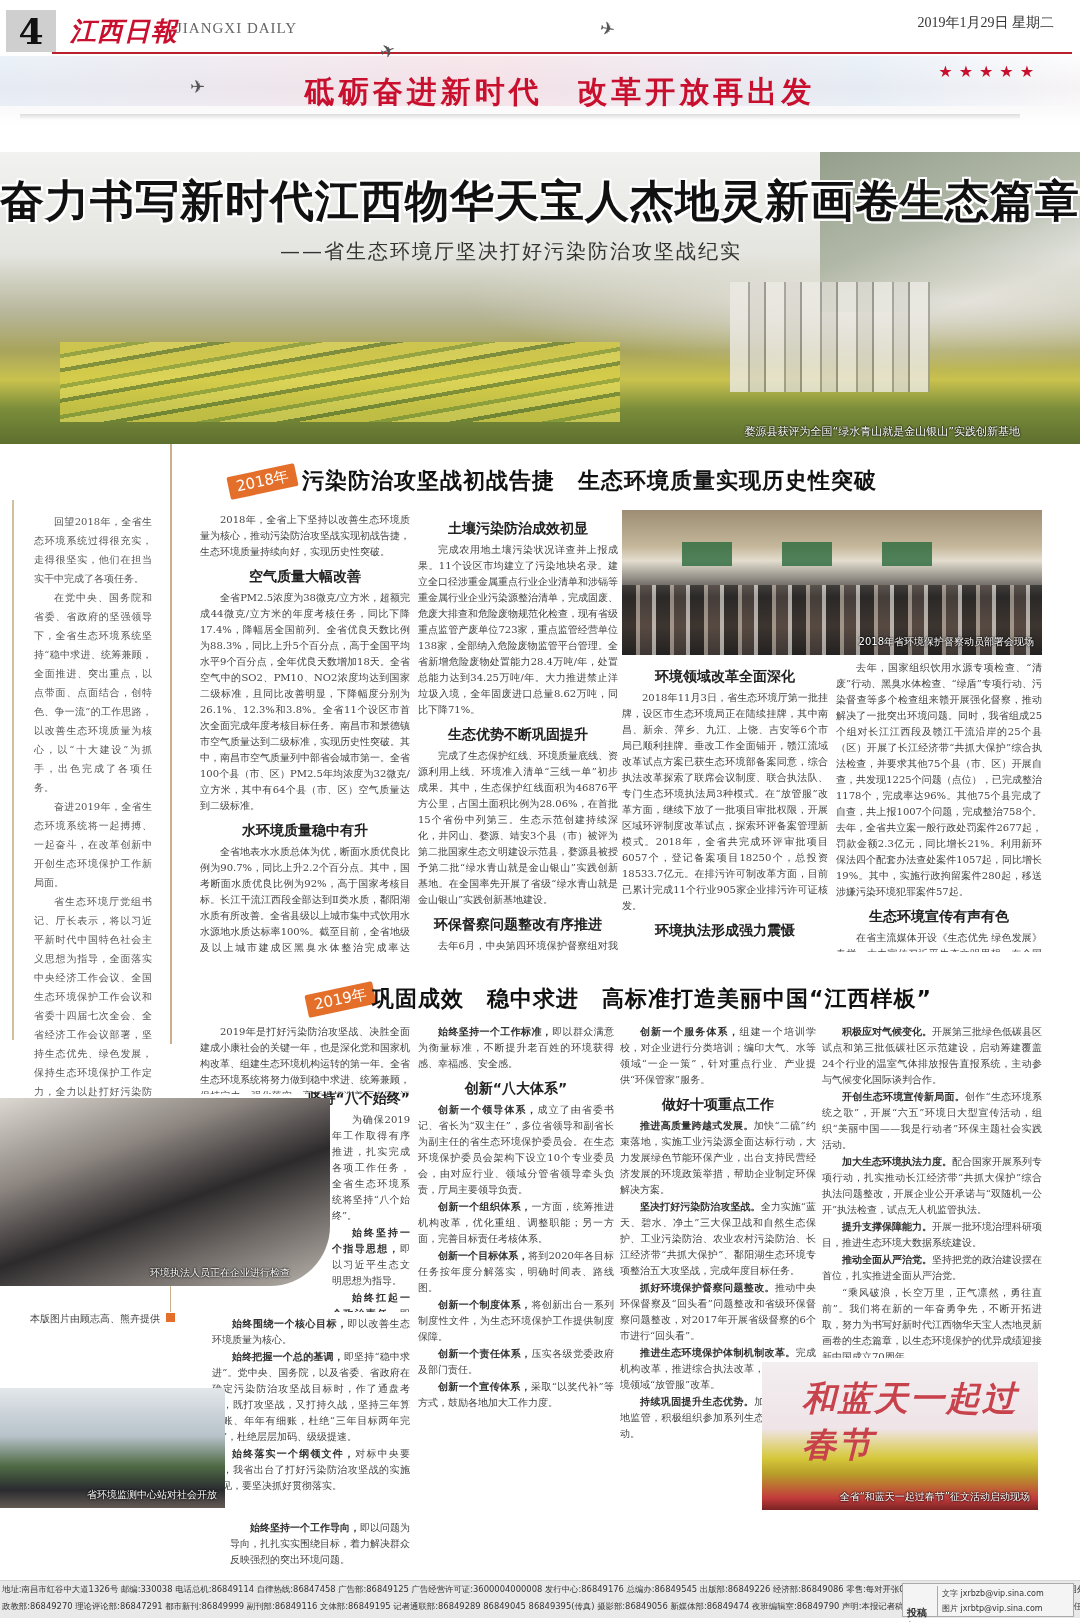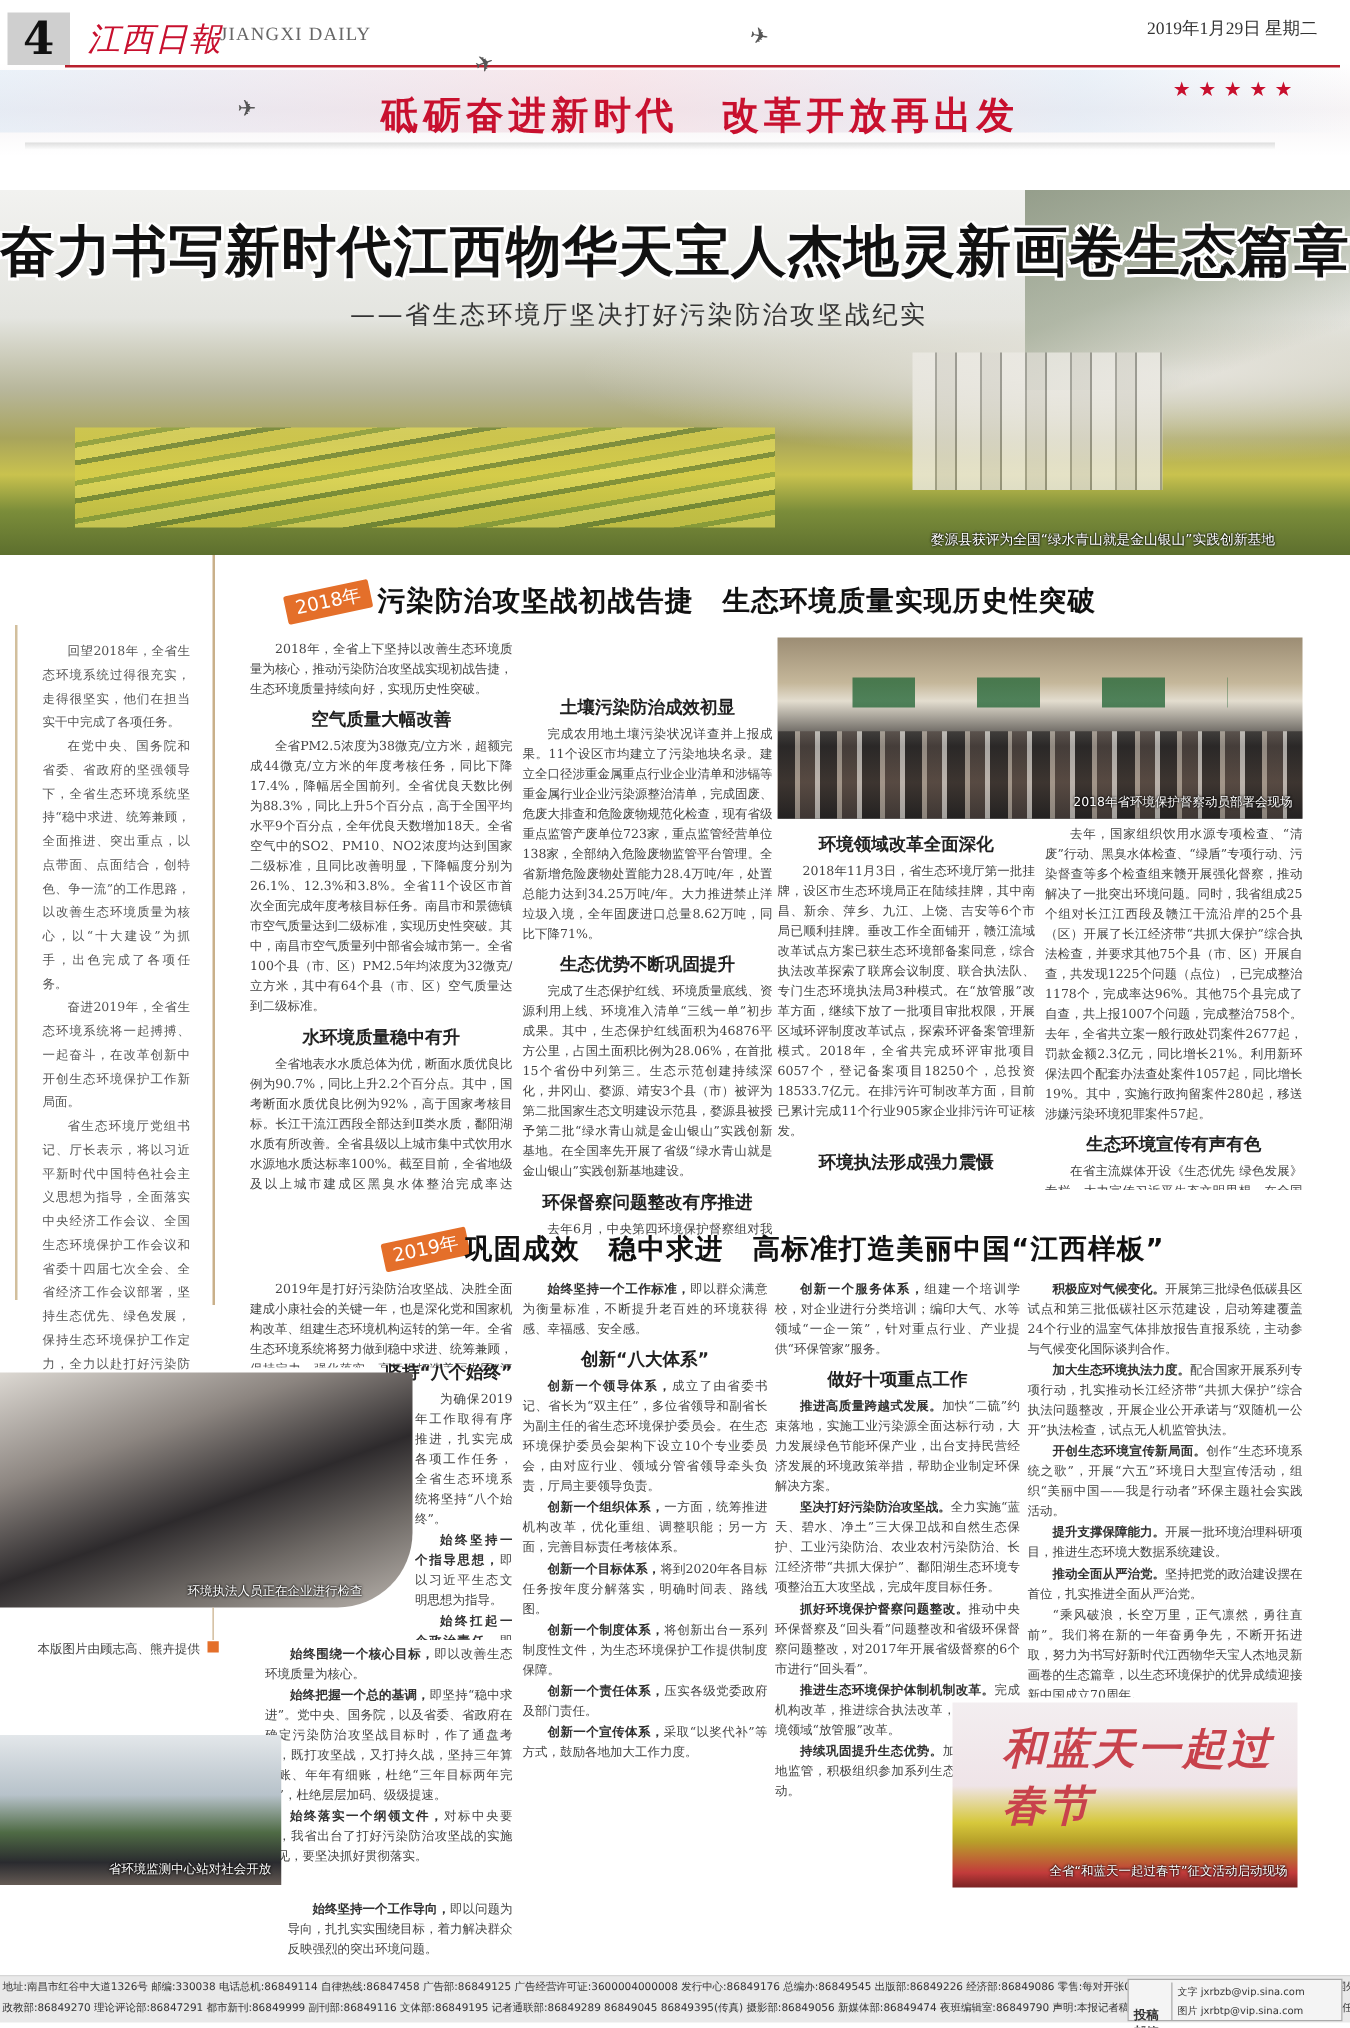--- a/index.html
+++ b/index.html
@@ -1,21 +1,21 @@
 <!DOCTYPE html>
 <html><head>
 <meta charset="utf-8">
 <style>
   * { box-sizing: border-box; margin: 0; padding: 0; }
   body { width: 1080px; height: 1622px; background: #fff; font-family: "DejaVu Serif", serif; color: #222; position: relative; overflow: hidden; }
 
   
   .masthead { position: absolute; left: 0; top: 0; width: 1080px; height: 125px; background: linear-gradient(180deg, #fff 0%, #fff 40%, #f6f3f5 70%, #fff 100%); }
   .page-num { position: absolute; left: 6px; top: 10px; width: 50px; height: 42px; background: #cfcfcf; font-family: "DejaVu Serif", serif; font-weight: bold; font-size: 36px; line-height: 42px; text-align: center; color: #111; }
-  .paper-logo { position: absolute; left: 70px; top: 14px; font-family: "DejaVu Serif", serif; font-style: italic; font-weight: normal; font-size: 26px; color: #c8102e; letter-spacing: 1px; }
+  .paper-logo { position: absolute; left: 70px; top: 14px; font-family: "DejaVu Serif", serif; font-style: italic; font-weight: bold; font-size: 26px; color: #c8102e; letter-spacing: 1px; }
   .paper-en { position: absolute; left: 176px; top: 20px; font-family: "Liberation Serif", serif; font-size: 15px; color: #666; letter-spacing: 1px; }
   .issue-date { position: absolute; right: 26px; top: 14px; font-family: "Liberation Serif", serif; font-size: 14px; color: #333; }
   .mast-rule { position: absolute; left: 52px; top: 52px; width: 1020px; height: 2px; background: #b8202e; }
   .mast-swoosh { position: absolute; left: 0; top: 56px; width: 1080px; height: 50px; background: linear-gradient(90deg, rgba(200,220,240,.5), rgba(240,200,210,.6) 45%, rgba(200,220,240,.5) 80%, rgba(255,255,255,0)); opacity: .7; }
   .slogan { position: absolute; left: 0; top: 72px; width: 1080px; text-align: center; font-family: "DejaVu Sans", sans-serif; font-weight: bold; font-size: 30px; color: #c8102e; letter-spacing: 4px; padding-left: 40px; }
   .slogan span { margin: 0 10px; }
   .stars { position: absolute; right: 40px; top: 62px; color: #c8102e; font-size: 16px; letter-spacing: 6px; }
   .bird { position: absolute; color: #555; font-size: 18px; }
   .mast-shadow { position: absolute; left: 20px; top: 114px; width: 1000px; height: 6px; background: linear-gradient(180deg, #ddd, #fff); }
 
@@ -118,21 +118,21 @@
 </div>
 
 <div class="col" style="left:200px;top:512px;width:210px;height:440px;">
   <p>2018年，全省上下坚持以改善生态环境质量为核心，推动污染防治攻坚战实现初战告捷，生态环境质量持续向好，实现历史性突破。</p>
   <h4>空气质量大幅改善</h4>
   <p>全省PM2.5浓度为38微克/立方米，超额完成44微克/立方米的年度考核任务，同比下降17.4%，降幅居全国前列。全省优良天数比例为88.3%，同比上升5个百分点，高于全国平均水平9个百分点，全年优良天数增加18天。全省空气中的SO2、PM10、NO2浓度均达到国家二级标准，且同比改善明显，下降幅度分别为26.1%、12.3%和3.8%。全省11个设区市首次全面完成年度考核目标任务。南昌市和景德镇市空气质量达到二级标准，实现历史性突破。其中，南昌市空气质量列中部省会城市第一。全省100个县（市、区）PM2.5年均浓度为32微克/立方米，其中有64个县（市、区）空气质量达到二级标准。</p>
   <h4>水环境质量稳中有升</h4>
   <p>全省地表水水质总体为优，断面水质优良比例为90.7%，同比上升2.2个百分点。其中，国考断面水质优良比例为92%，高于国家考核目标。长江干流江西段全部达到Ⅱ类水质，鄱阳湖水质有所改善。全省县级以上城市集中式饮用水水源地水质达标率100%。截至目前，全省地级及以上城市建成区黑臭水体整治完成率达97.4%，省级以上工业园区污水集中处理设施全部建成，完成重点排污企业和污染源整治任务715个，超额完成国家下达的年度目标任务。</p>
 </div>
 
-<div class="col" style="left:418px;top:512px;width:200px;height:440px;margin-top:38px;">
+<div class="col" style="left:418px;top:512px;width:200px;height:440px;">
   <h4>土壤污染防治成效初显</h4>
   <p>完成农用地土壤污染状况详查并上报成果。11个设区市均建立了污染地块名录。建立全口径涉重金属重点行业企业清单和涉镉等重金属行业企业污染源整治清单，完成固废、危废大排查和危险废物规范化检查，现有省级重点监管产废单位723家，重点监管经营单位138家，全部纳入危险废物监管平台管理。全省新增危险废物处置能力28.4万吨/年，处置总能力达到34.25万吨/年。大力推进禁止洋垃圾入境，全年固废进口总量8.62万吨，同比下降71%。</p>
   <h4>生态优势不断巩固提升</h4>
   <p>完成了生态保护红线、环境质量底线、资源利用上线、环境准入清单“三线一单”初步成果。其中，生态保护红线面积为46876平方公里，占国土面积比例为28.06%，在首批15个省份中列第三。生态示范创建持续深化，井冈山、婺源、靖安3个县（市）被评为第二批国家生态文明建设示范县，婺源县被授予第二批“绿水青山就是金山银山”实践创新基地。在全国率先开展了省级“绿水青山就是金山银山”实践创新基地建设。</p>
   <h4>环保督察问题整改有序推进</h4>
   <p>去年6月，中央第四环境保护督察组对我省开展了为期一个月的“回头看”，对我省进行了环保督察整改情况的检查，省委省政府高度重视，制定了整改方案，举一反三推进督察整改。目前，2016年中央环保督察反馈的61个问题，需限期整改的40个问题已完成29个，11个达到序时进度；需长期坚持的持续改善的21个问题正在有序推进。“回头看”反馈的54个问题已完成5个，督察组交办的2536个信访件，已解决1296个。同时，我省对南昌、景德镇、赣州、上饶、抚州等5个市开展了省级督察，完成了第一轮省级生态环境保护督察全覆盖。</p>
 </div>
 
 <div class="photo photo-meeting">
   <div class="screens"></div>
@@ -191,22 +191,22 @@
   <h4>做好十项重点工作</h4>
   <p><span class="lead">推进高质量跨越式发展。</span><span>加快“二硫”约束落地，实施工业污染源全面达标行动，大力发展绿色节能环保产业，出台支持民营经济发展的环境政策举措，帮助企业制定环保解决方案。</span></p>
   <p><span class="lead">坚决打好污染防治攻坚战。</span><span>全力实施“蓝天、碧水、净土”三大保卫战和自然生态保护、工业污染防治、农业农村污染防治、长江经济带“共抓大保护”、鄱阳湖生态环境专项整治五大攻坚战，完成年度目标任务。</span></p>
   <p><span class="lead">抓好环境保护督察问题整改。</span><span>推动中央环保督察及“回头看”问题整改和省级环保督察问题整改，对2017年开展省级督察的6个市进行“回头看”。</span></p>
   <p><span class="lead">推进生态环境保护体制机制改革。</span><span>完成机构改革，推进综合执法改革，深化生态环境领域“放管服”改革。</span></p>
   <p><span class="lead">持续巩固提升生态优势。</span><span>加强自然保护地监管，积极组织参加系列生态示范创建活动。</span></p>
 </div>
 
 <div class="col" style="left:822px;top:1024px;width:220px;height:334px;">
   <p><span class="lead">积极应对气候变化。</span><span>开展第三批绿色低碳县区试点和第三批低碳社区示范建设，启动筹建覆盖24个行业的温室气体排放报告直报系统，主动参与气候变化国际谈判合作。</span></p>
+  <p><span class="lead">开创生态环境宣传新局面。</span><span>创作“生态环境系统之歌”，开展“六五”环境日大型宣传活动，组织“美丽中国——我是行动者”环保主题社会实践活动。</span></p>
   <p><span class="lead">加大生态环境执法力度。</span><span>配合国家开展系列专项行动，扎实推动长江经济带“共抓大保护”综合执法问题整改，开展企业公开承诺与“双随机一公开”执法检查，试点无人机监管执法。</span></p>
-  <p><span class="lead">开创生态环境宣传新局面。</span><span>创作“生态环境系统之歌”，开展“六五”环境日大型宣传活动，组织“美丽中国——我是行动者”环保主题社会实践活动。</span></p>
   <p><span class="lead">提升支撑保障能力。</span><span>开展一批环境治理科研项目，推进生态环境大数据系统建设。</span></p>
   <p><span class="lead">推动全面从严治党。</span><span>坚持把党的政治建设摆在首位，扎实推进全面从严治党。</span></p>
   <p>“乘风破浪，长空万里，正气凛然，勇往直前”。我们将在新的一年奋勇争先，不断开拓进取，努力为书写好新时代江西物华天宝人杰地灵新画卷的生态篇章，以生态环境保护的优异成绩迎接新中国成立70周年。</p>
 </div>
 
 <div class="photo photo-inspect">
   <div class="cap" style="right:40px;">环境执法人员正在企业进行检查</div>
 </div>
 <div class="credit-line"></div>
 <div class="photo-credit">本版图片由顾志高、熊卉提供</div>

